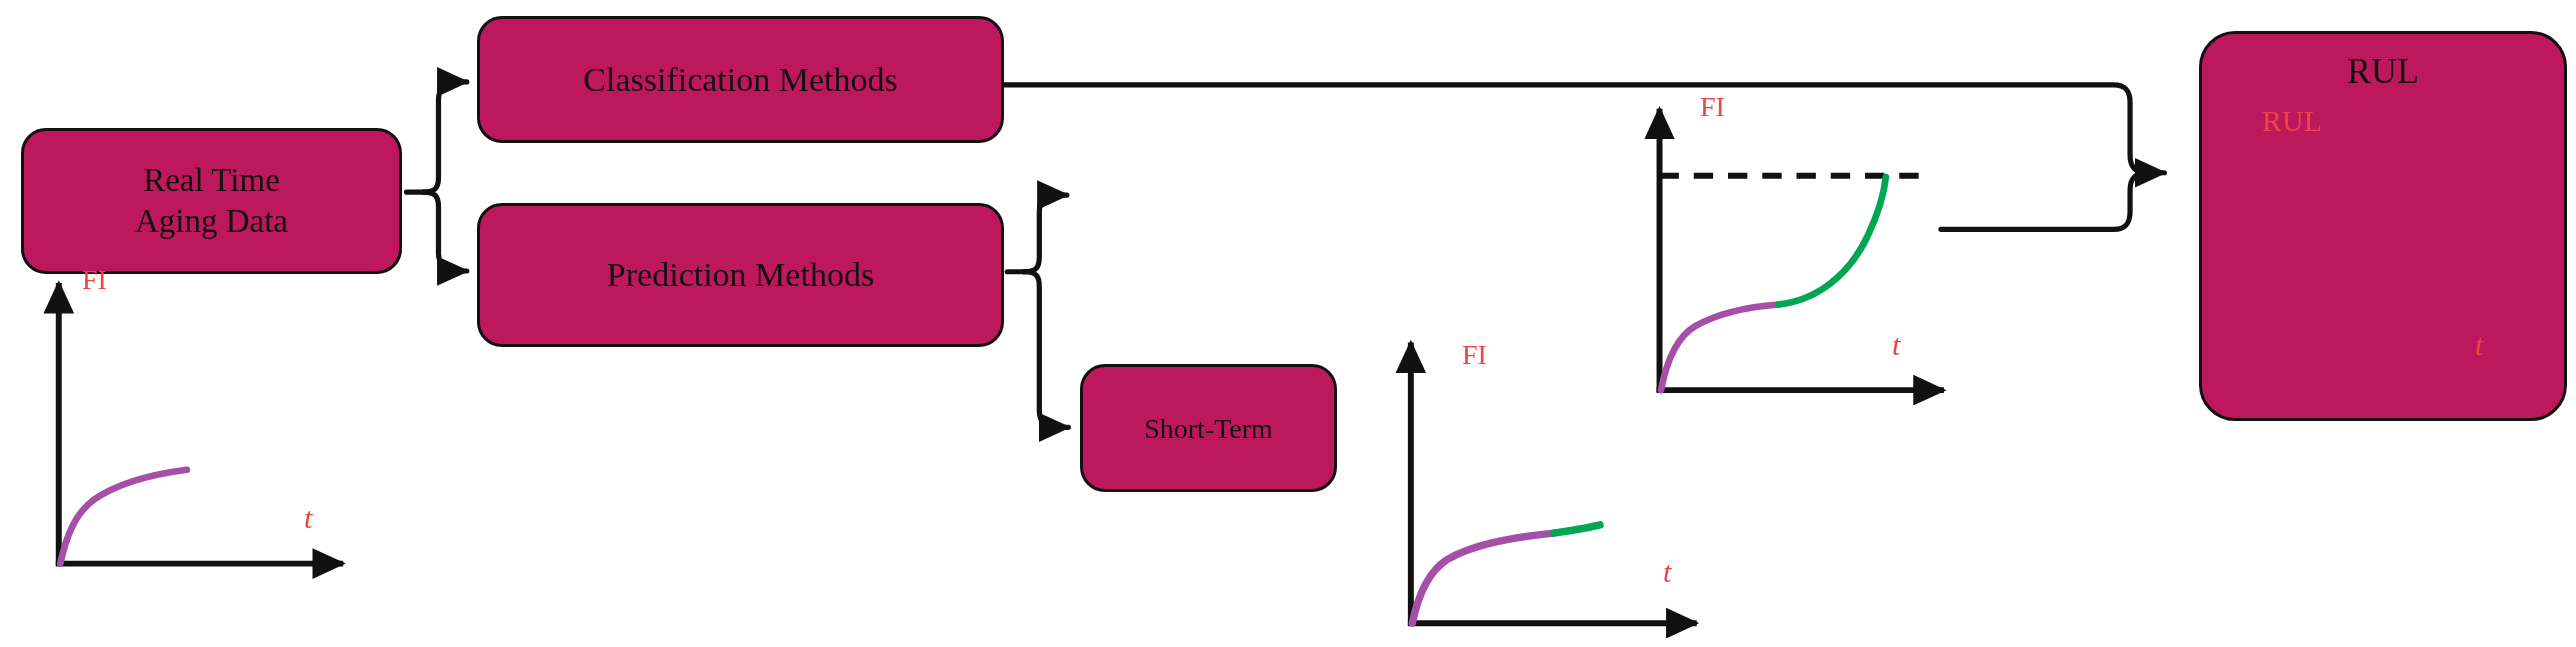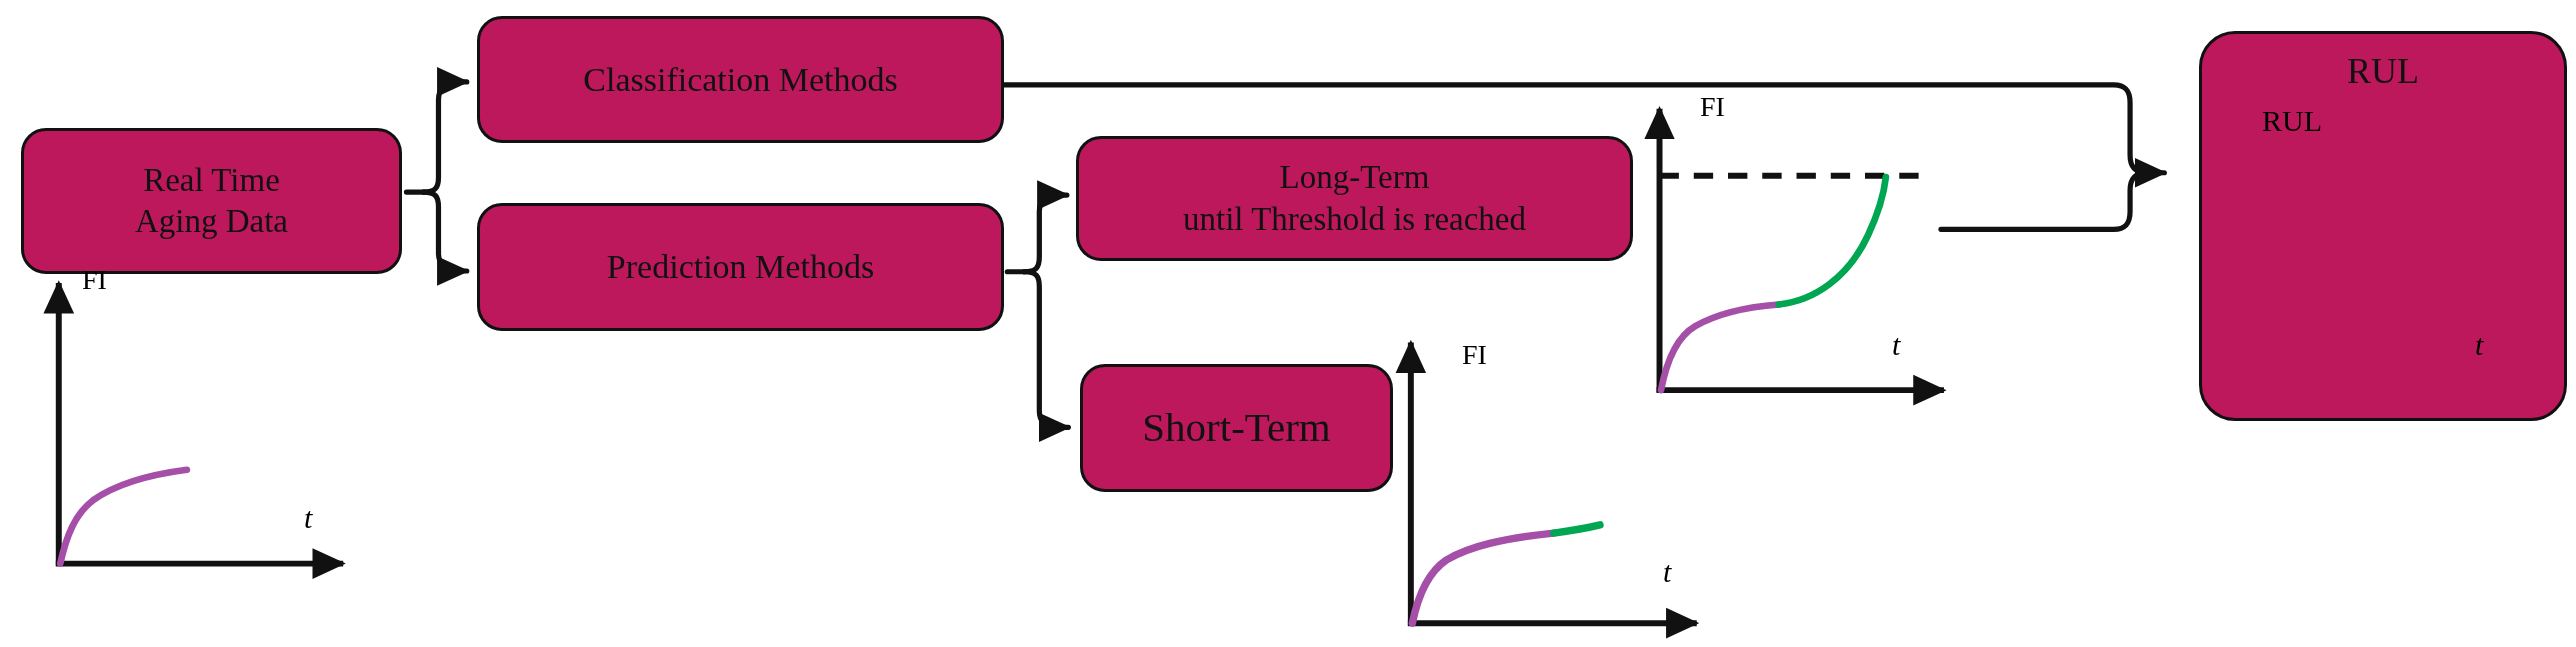--- a/index.html
+++ b/index.html
@@ -25,38 +25,38 @@
     justify-content:center;
     text-align:center;
     color:#111111;
     line-height:1.25;
     white-space:pre-line;
   }
   .node .node-label{display:block;padding:0 13.4px;}
 
   #node-real-time-aging-data{left:21px;  top:128px; width:381px; height:146px; font-size:33px;}
   #node-classification-methods{left:477px; top:16.4px;  width:527px; height:127px; font-size:34px;}
-  #node-prediction-methods{left:477px; top:203px; width:527px; height:128px; font-size:34px;}
+  #node-prediction-methods{left:477px; top:203px; width:527px; height:144px; font-size:34px;}
   #node-long-term{left:1076px; top:136px; width:557px; height:125px; font-size:33px;}
-  #node-short-term{left:1080px; top:364px; width:313px; height:128px; font-size:41px;}
+  #node-short-term{left:1080px; top:364px; width:257px; height:128px; font-size:28px;}
 
   #node-rul-panel{
     left:2199px; top:31px; width:368px; height:390px;
     border-radius:36px;
     display:block;
   }
   #rul-panel-title{
     position:absolute; left:0; top:15px; width:100%;
     text-align:center; font-size:36px; color:#111111;
   }
 
   
   .axis-caption{
     position:absolute;
-    color:#000000;
+    color:#ef4444;
     white-space:nowrap;
     pointer-events:none;
   }
   .cap-fi{font-size:28px;}
   .cap-t{font-size:30px;font-style:italic;}
   .cap-rul{font-size:30px;}
 
   
   #chart1-fi-label{left:82px; top:264px;}
   #chart1-t-label {left:304px; top:501px;}
@@ -166,24 +166,20 @@
   </div>
 
   <div class="node" id="node-classification-methods">
     <span class="node-label">Classification Methods</span>
   </div>
 
   <div class="node" id="node-prediction-methods">
     <span class="node-label">Prediction Methods</span>
   </div>
 
-  <div class="node" id="node-long-term">
-    <span class="node-label">Long-Term
-until Threshold is reached</span>
-  </div>
 
   <div class="node" id="node-short-term">
     <span class="node-label">Short-Term</span>
   </div>
 
   <div class="node" id="node-rul-panel">
     <div id="rul-panel-title">RUL</div>
   </div>
 
   <div class="axis-caption cap-fi" id="chart1-fi-label">FI</div>

